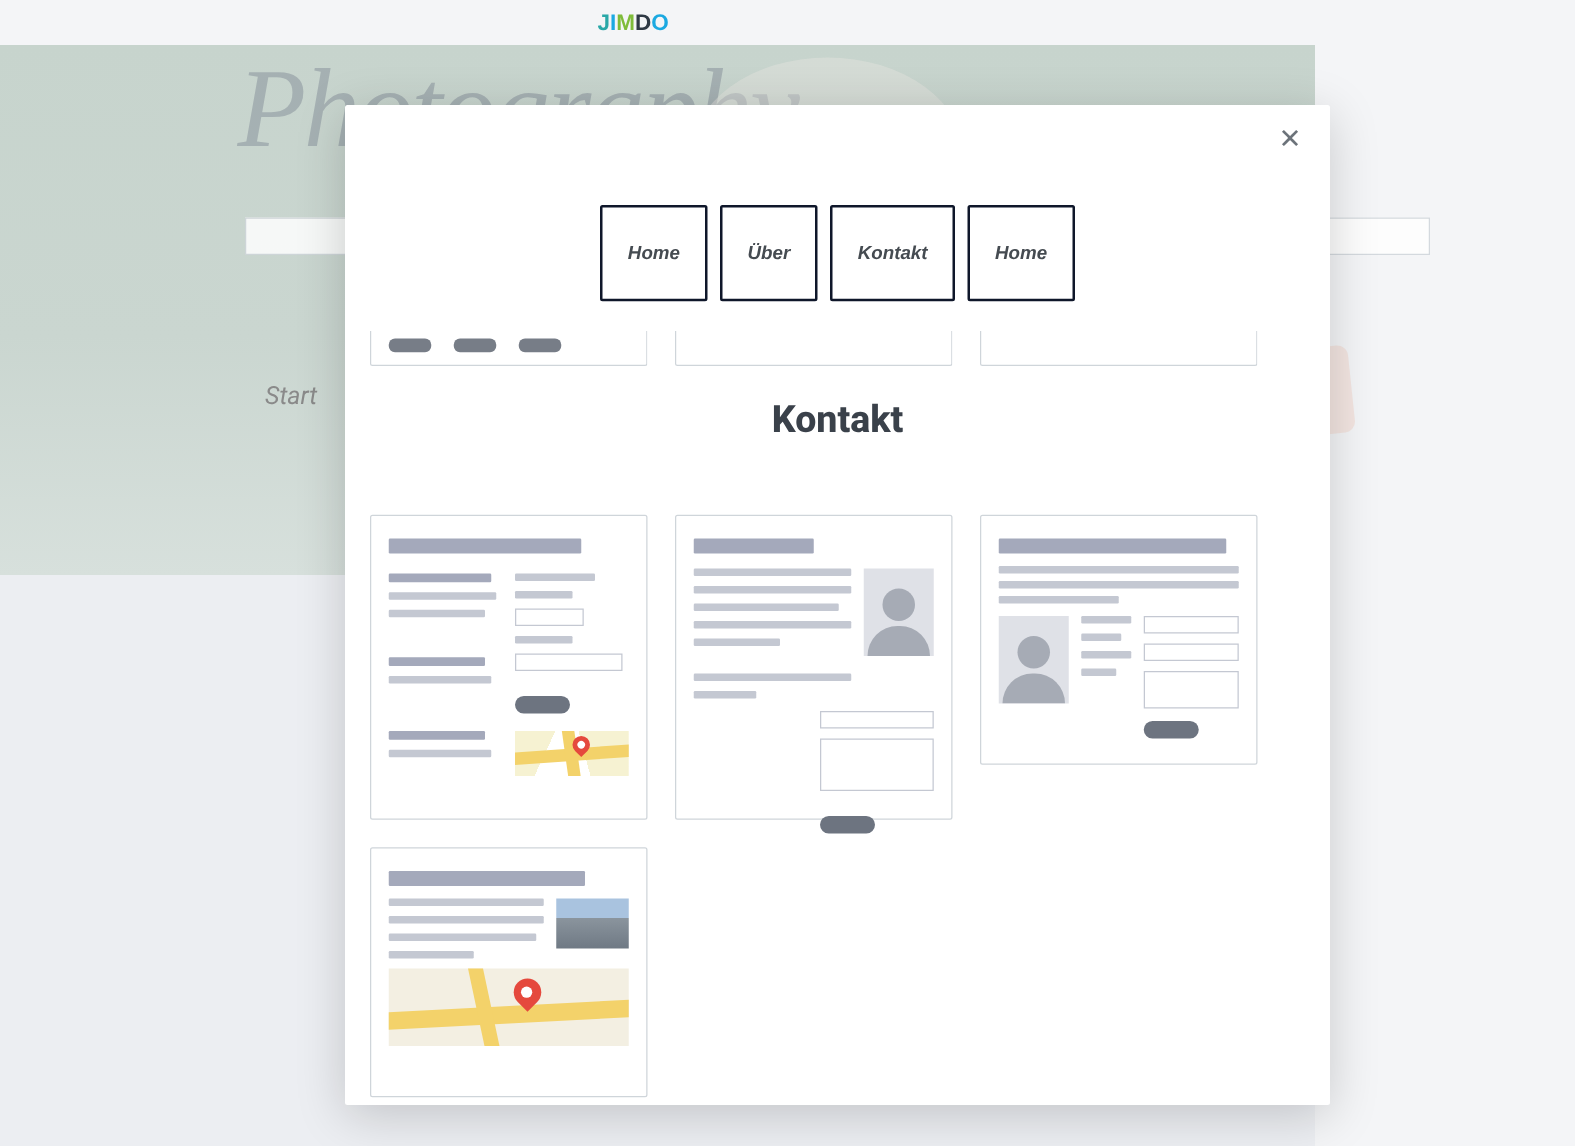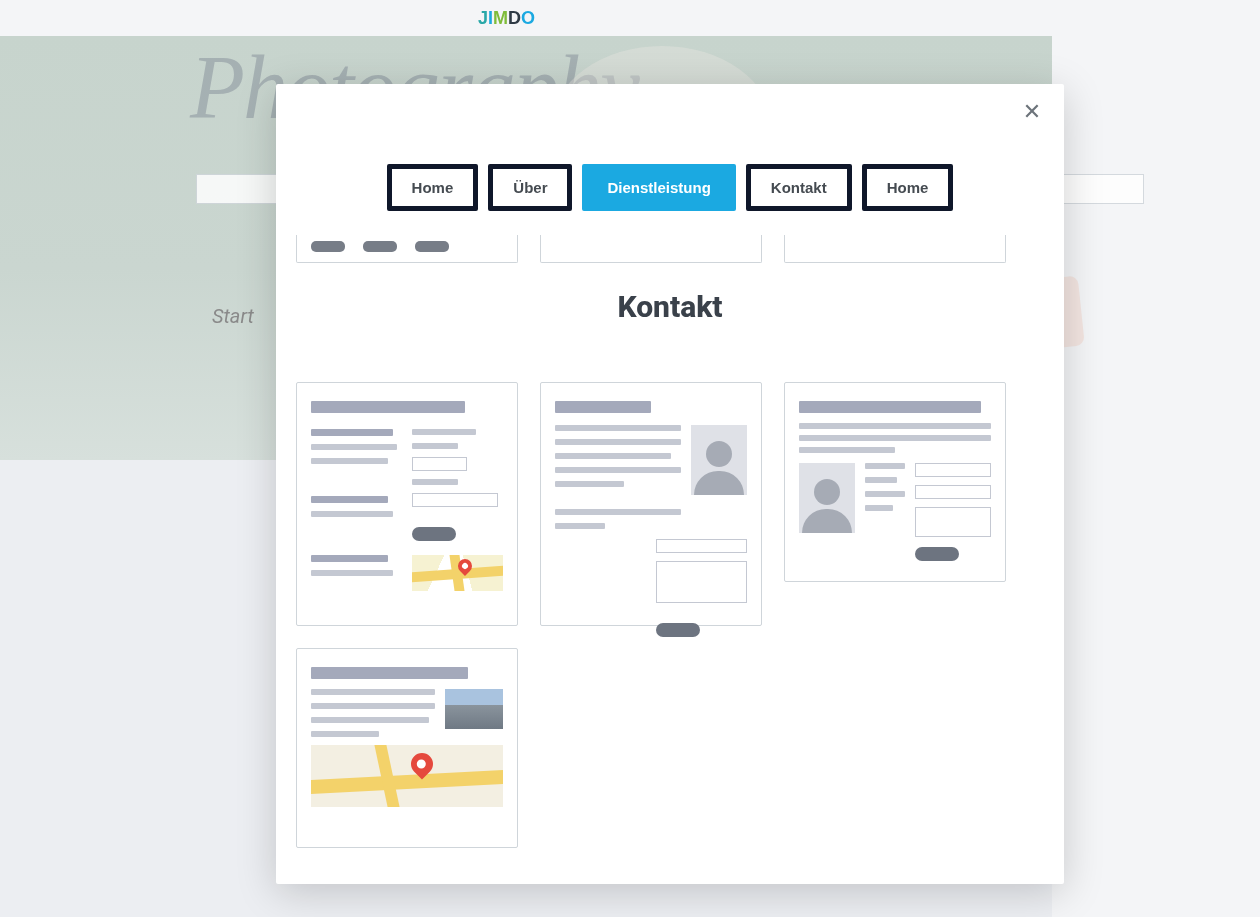--- a/index.html
+++ b/index.html
@@ -108,28 +108,29 @@
   }
 
   .tab-row {
     display:flex;
     justify-content:center;
     gap:10px;
     margin-top:56px;
     margin-bottom:24px;
   }
   .tab-btn {
-    border:5px solid #0f172a;
+    border:2px solid #0f172a;
     background:#fff;
     color:#454b51;
     font-size:15px;
-    padding:10px 20px;
+    padding:28px 20px;
     border-radius:2px;
     cursor:pointer;
     font-weight:600;
+    font-style:italic;
   }
   .tab-btn.active {
     background:#1ba9e1;
     border-color:#1ba9e1;
     color:#fff;
   }
 
   .scroll-area {
     flex:1;
     overflow-y:scroll;
@@ -269,21 +270,20 @@
   <div class="below-bg"></div>
 
   <div class="modal">
 
     <div class="close-x">✕</div>
 
 
     <div class="tab-row">
       <button class="tab-btn">Home</button>
       <button class="tab-btn">Über</button>
-      <button class="tab-btn active">Dienstleistung</button>
       <button class="tab-btn">Kontakt</button>
       <button class="tab-btn">Home</button>
     </div>
 
     <div class="scroll-area">
 
       <div class="prev-row">
         <div class="prev-card">
           <div class="pill-sm"></div>
             <div class="pill-sm"></div>

